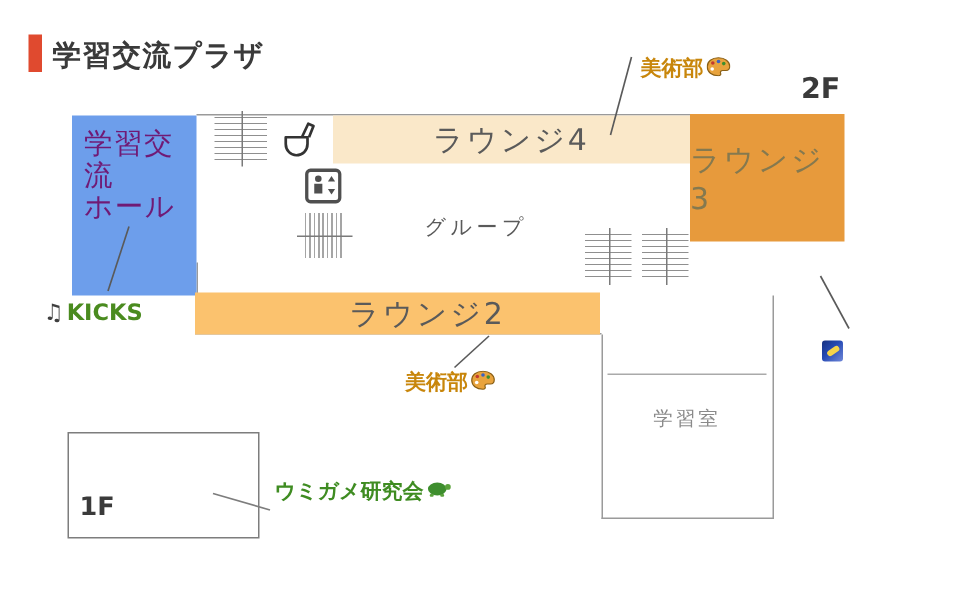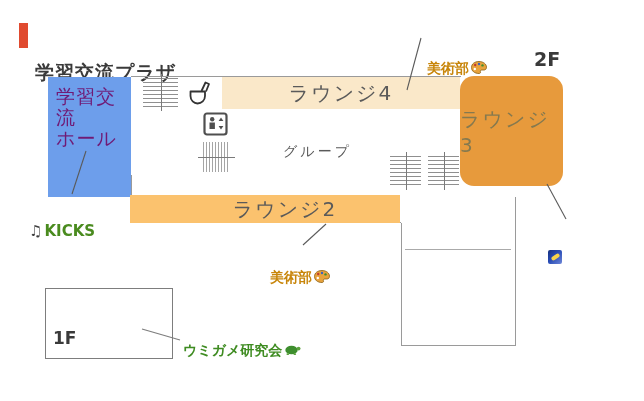--- a/index.html
+++ b/index.html
@@ -1,39 +1,39 @@
 <!DOCTYPE html>
 <html><head>
 <meta charset="utf-8">
 <style>
   html,body{margin:0;padding:0;}
   body{font-family:"DejaVu Sans","Liberation Sans",sans-serif;background:#fff;}
   .stage{position:relative;width:644px;height:401px;background:#ffffff;overflow:hidden;}
 
   
   .title-bar{position:absolute;left:19px;top:23px;width:9px;height:25px;background:#E04A2F;}
-  .page-title{position:absolute;left:35px;top:24px;font-size:19px;font-weight:bold;color:#3a3a3a;letter-spacing:1px;margin-top:36px;}
+  .page-title{position:absolute;left:35px;top:24px;font-size:19px;font-weight:bold;color:#3a3a3a;letter-spacing:1px;}
   .floor-2f{position:absolute;left:534px;top:48px;font-size:19px;font-weight:bold;color:#3a3a3a;}
 
   
   .wall{position:absolute;background:#9a9a9a;}
   .w-top{left:131px;top:76px;width:330px;height:1px;}
   .w-step{left:131px;top:175px;width:1px;height:21px;}
   .w-under-l2{left:130px;top:222px;width:271px;height:1px;}
   .w-room-left{left:401px;top:223px;width:1px;height:123px;}
   .w-room-right{left:515px;top:197px;width:1px;height:149px;}
   .w-room-bottom{left:401px;top:345px;width:115px;height:1px;}
   .w-room-divider{left:405px;top:249px;width:106px;height:1px;background:#aaaaaa;}
 
   
   .room{position:absolute;box-sizing:border-box;}
   .hall{left:48px;top:77px;width:83px;height:120px;background:#6D9EEB;color:#701a75;
         font-size:19px;line-height:21px;padding:9px 0 0 8px;letter-spacing:1px;}
   .lounge4{left:222px;top:77px;width:238px;height:32px;background:#FAE8C9;}
-  .lounge3{left:460px;top:76px;width:103px;height:110px;background:#E79A3C;border-radius:14px;}
+  .lounge3{left:460px;top:76px;width:103px;height:85px;background:#E79A3C;}
   .lounge2{left:130px;top:195px;width:270px;height:28px;background:#FBC26E;padding-left:40px;}
   .room-label{display:flex;align-items:center;justify-content:center;width:100%;height:100%;
               font-size:20px;color:#5a5a5a;letter-spacing:2px;}
   .lounge3 .room-label{color:#85794F;}
   .atrium{left:283px;top:143px;font-size:14px;color:#5a5a5a;letter-spacing:3px;position:absolute;}
   .group-room{left:401px;top:269px;width:114px;text-align:center;position:absolute;
               font-size:13px;line-height:22px;color:#8a8a8a;letter-spacing:2px;}
 
   
   .box-1f{position:absolute;left:45px;top:288px;width:126px;height:69px;border:1.5px solid #7d7d7d;background:#fff;}
@@ -52,21 +52,21 @@
 
   
   .fac{position:absolute;}
   .toilet{left:186px;top:80px;}
   .elevator{left:203px;top:112px;}
 
   
   .lines{position:absolute;left:0;top:0;pointer-events:none;}
 
   
-  .club{position:absolute;font-size:14px;font-weight:bold;white-space:nowrap;display:flex;align-items:center;gap:2px;margin-top:23px;}
+  .club{position:absolute;font-size:14px;font-weight:bold;white-space:nowrap;display:flex;align-items:center;gap:2px;}
   .club .ic{display:inline-block;}
   .lbl-art-top{left:427px;top:37px;color:#C8860B;}
   .lbl-kicks{left:29px;top:199px;color:#4A8B1F;font-size:15px;}
   .lbl-kicks .note{color:#3f3f3f;font-weight:bold;font-size:15px;}
   .lbl-astro{left:548px;top:227px;color:#1A3FC1;}
   .lbl-art-bottom{left:270px;top:246px;color:#C8860B;}
   .lbl-turtle{left:183px;top:319px;color:#3F8C22;}
   .lbl-library{left:183px;top:343px;color:#E3201B;}
 
   .mw-icon{width:14px;height:14px;border-radius:2px;
@@ -99,20 +99,21 @@
     <div class="room-label">ラウンジ4</div>
   </div>
   <div class="room lounge3">
     <div class="room-label">ラウンジ3</div>
   </div>
   <div class="room lounge2">
     <div class="room-label">ラウンジ2</div>
   </div>
   <div class="atrium">グループ</div>
   <div class="group-room">
+    <div>学習室</div>
   </div>
 
   <div class="box-1f"></div>
   <div class="label-1f">1F</div>
 
   <div class="stairs stairs-h st-a">
       <div class="rail"></div>
     </div>
   <div class="stairs stairs-v st-b">
       <div class="rail"></div>

